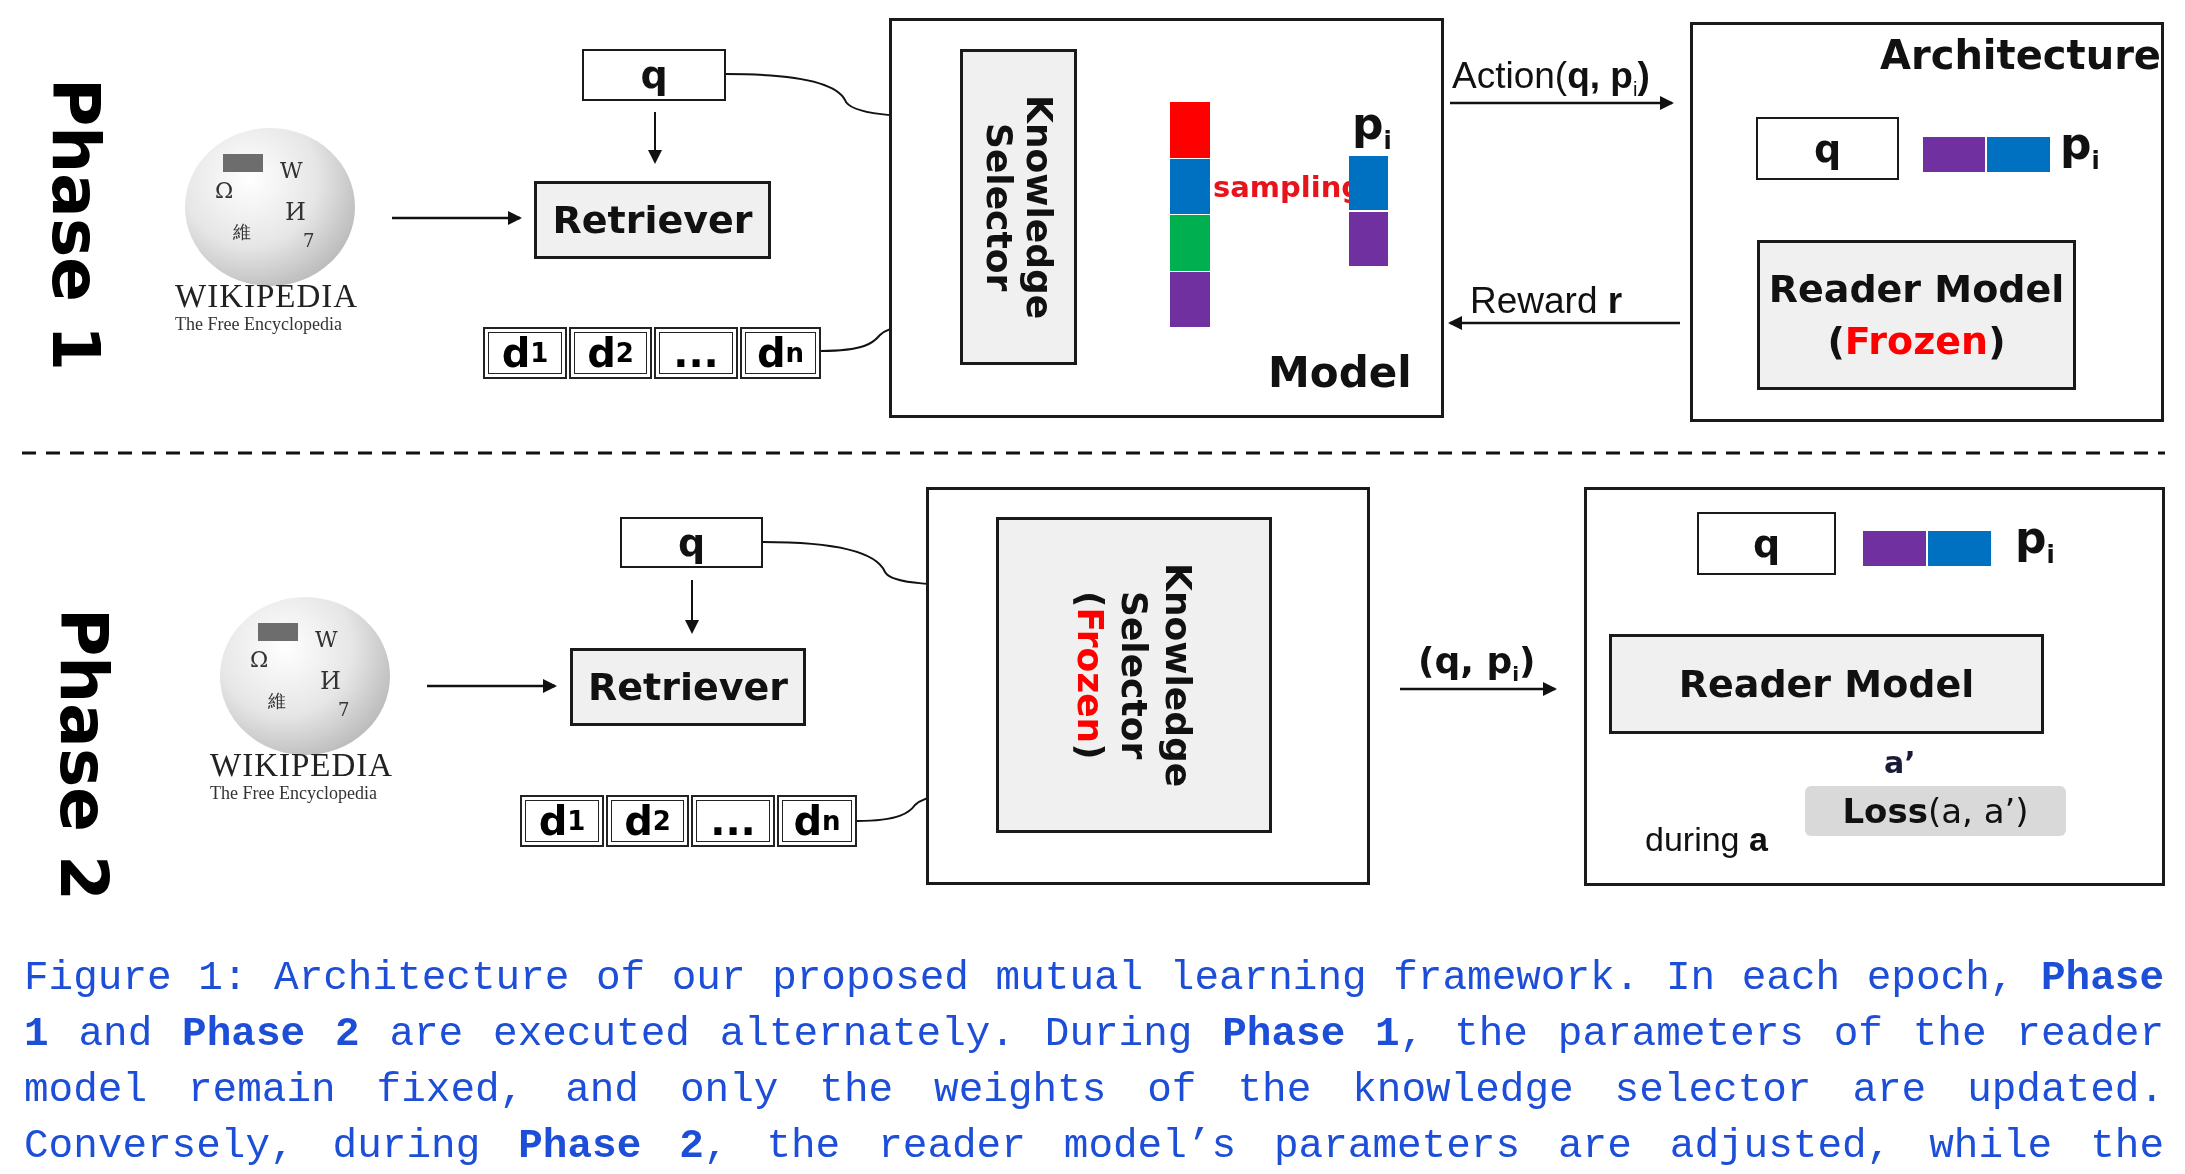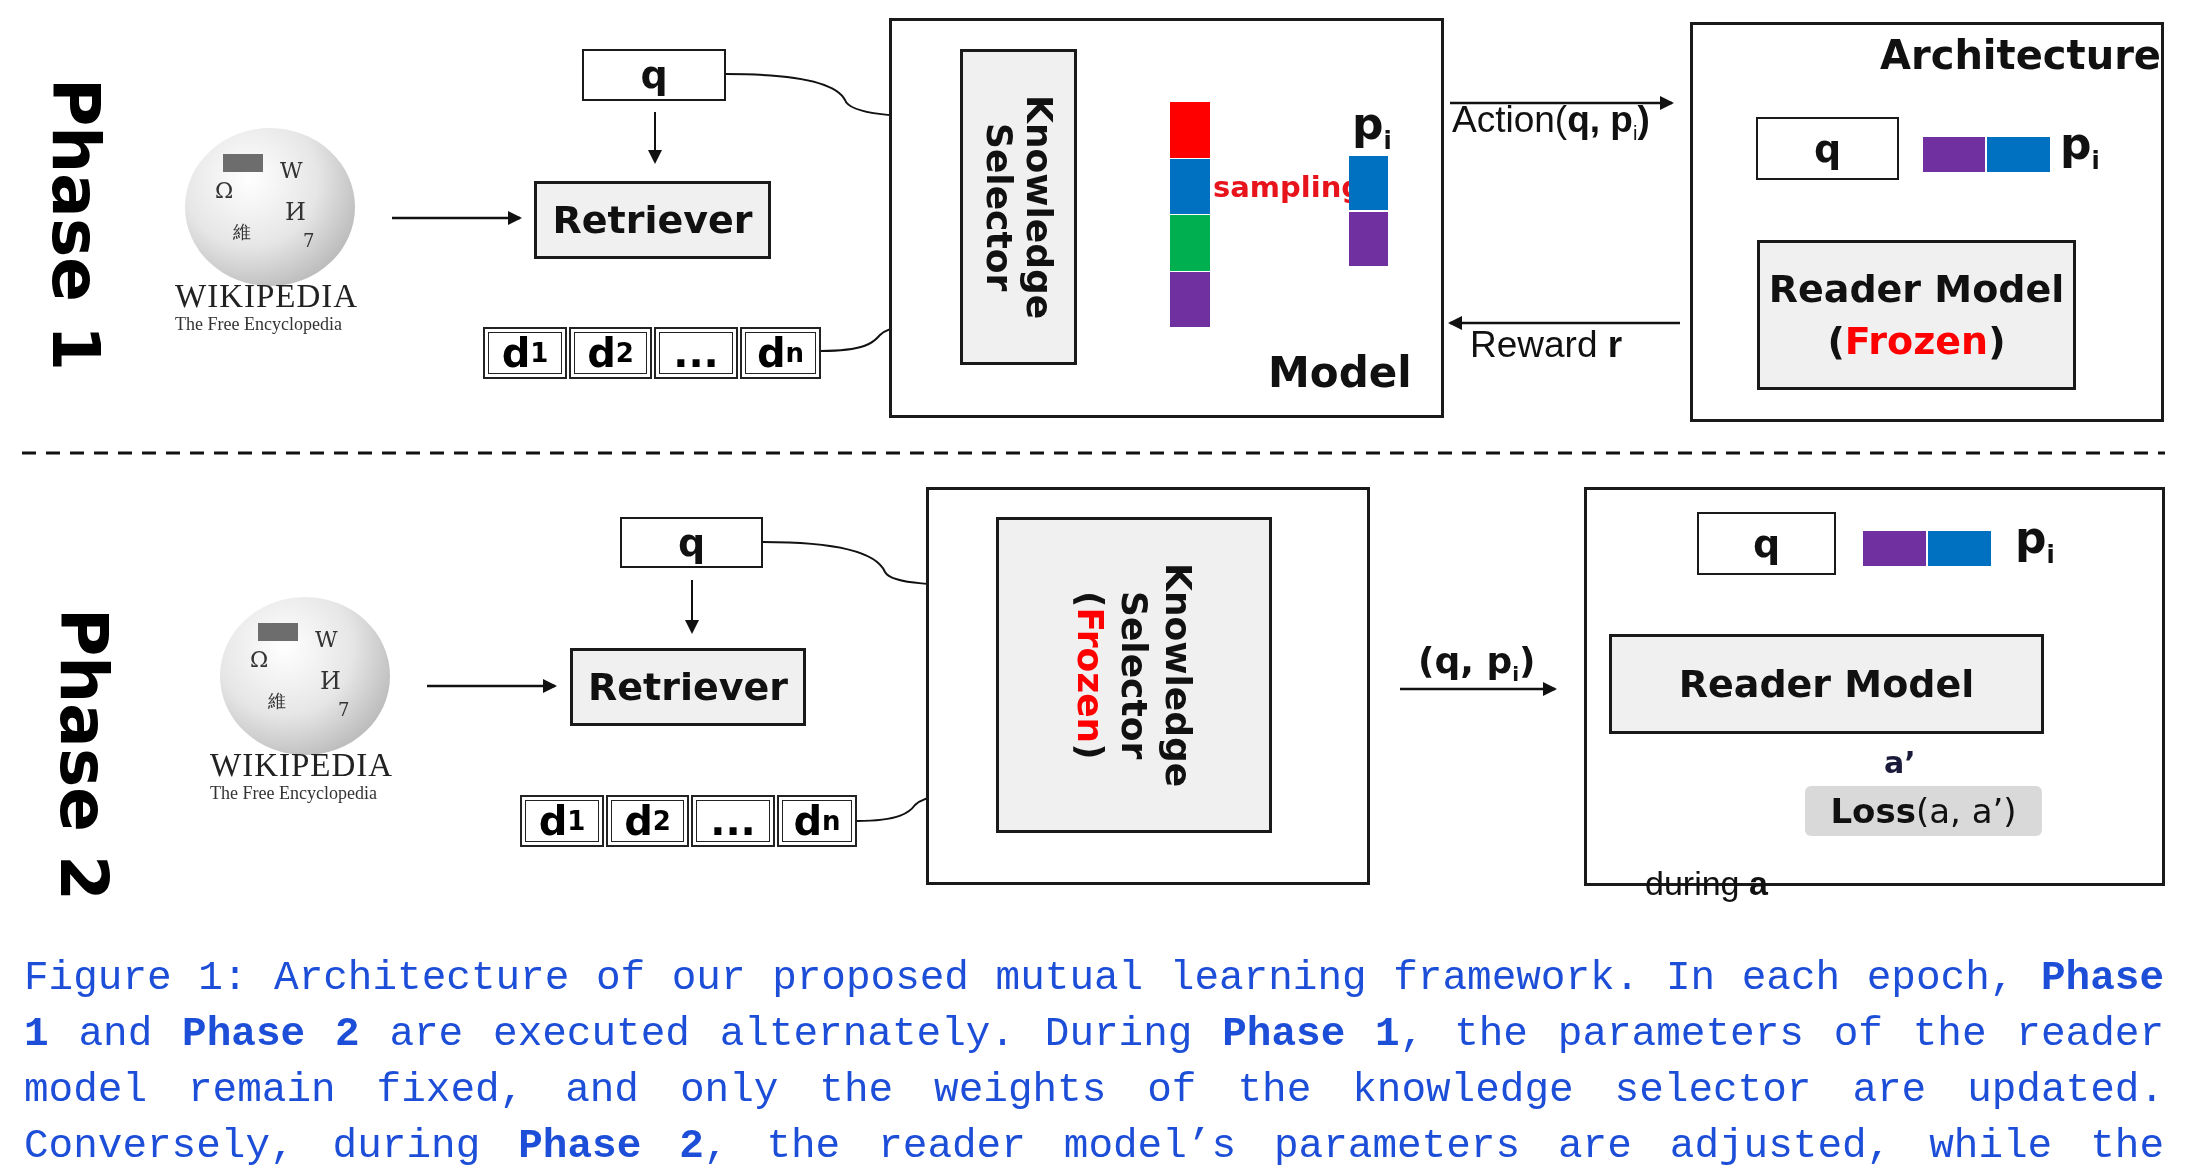--- a/index.html
+++ b/index.html
@@ -14,21 +14,21 @@
   .dbox { position: absolute; box-sizing: border-box; border: 2px solid #222; outline: 1px solid #222; outline-offset: -6px; background: #fff; font-family: "DejaVu Sans", sans-serif; font-weight: bold; font-size: 40px; display: flex; align-items: center; justify-content: center; }
   .dbox sub { font-size: 26px; vertical-align: -10px; }
   .seg { position: absolute; }
   svg.overlay { position: absolute; left: 0; top: 0; }
   .caption { position: absolute; left: 24px; top: 950px; width: 2140px; font-family: Liberation Mono, monospace; font-size: 41px; line-height: 56px; color: #1d4ed8; text-align: justify; }
   .caption b { font-weight: bold; }
   .wiki-title { font-family: "Liberation Serif", serif; font-size: 33px; letter-spacing: 1px; color: #222; white-space: nowrap; }
   .wiki-sub { font-family: "Liberation Serif", serif; font-size: 18px; color: #333; white-space: nowrap; }
   .globe { border-radius: 50%; background: radial-gradient(circle at 38% 32%, #ffffff 0%, #e6e6e6 45%, #b8b8b8 80%, #8c8c8c 100%); position: absolute; overflow: hidden; }
   .globe span { position: absolute; font-family: "DejaVu Serif", serif; color: #333; }
-  .mathtext { font-family: "Liberation Sans", sans-serif; color: #111; white-space: nowrap; margin-top: 44px; }
+  .mathtext { font-family: "Liberation Sans", sans-serif; color: #111; white-space: nowrap; }
 </style>
 </head>
 <body>
 
 <svg class="overlay" width="2185" height="1174">
   <defs>
     <marker id="ah" markerWidth="10" markerHeight="10" refX="8" refY="5" orient="auto" markerUnits="userSpaceOnUse">
       <path d="M0,0 L10,5 L0,10 z" fill="#111"></path>
     </marker>
     <marker id="ahL" markerWidth="14" markerHeight="14" refX="12" refY="7" orient="auto" markerUnits="userSpaceOnUse">
@@ -209,20 +209,20 @@
   <div class="seg" style="left: 65px; top: 0px; width: 63px; height: 35px; background: rgb(0, 112, 192);"></div>
 </div>
 <div class="abs lbl" style="left:2015px; top:512px; font-size:44px;"><span>p</span><sub style="font-size:24px;">i</sub></div>
 
 <div class="box grey center lbl" style="left:1609px; top:634px; width:435px; height:100px; font-size:38px;">
     <span>Reader Model</span>
   </div>
 
 <div class="abs lbl" style="left:1884px; top:745px; font-size:30px; color:#1a1a3a;">a’</div>
 
-<div class="abs center" style="left:1805px; top:786px; width:237px; height:50px; background:#d9d9d9; border-radius:6px; font-family:'DejaVu Sans', sans-serif; font-size:34px; color:#111;">
+<div class="abs center" style="left:1805px; top:786px; width:261px; height:50px; background:#d9d9d9; border-radius:6px; font-family:'DejaVu Sans', sans-serif; font-size:34px; color:#111;">
   <b>Loss</b>
     <span>(a, a’)</span>
 </div>
 
 <div class="abs mathtext" style="left:1645px; top:820px; font-size:34px;"><span>during </span><b>a</b></div>
 
 <div class="caption"><span>Figure 1: Architecture of our proposed mutual learning framework. In each epoch, </span><b>Phase 1</b><span> and </span><b>Phase 2</b><span> are executed alternately. During </span><b>Phase 1</b><span>, the parameters of the reader model remain fixed, and only the weights of the knowledge selector are updated. Conversely, during </span><b>Phase 2</b><span>, the reader model’s parameters are adjusted, while the knowledge selector’s weights remain frozen.</span></div>
 
 </body></html>

